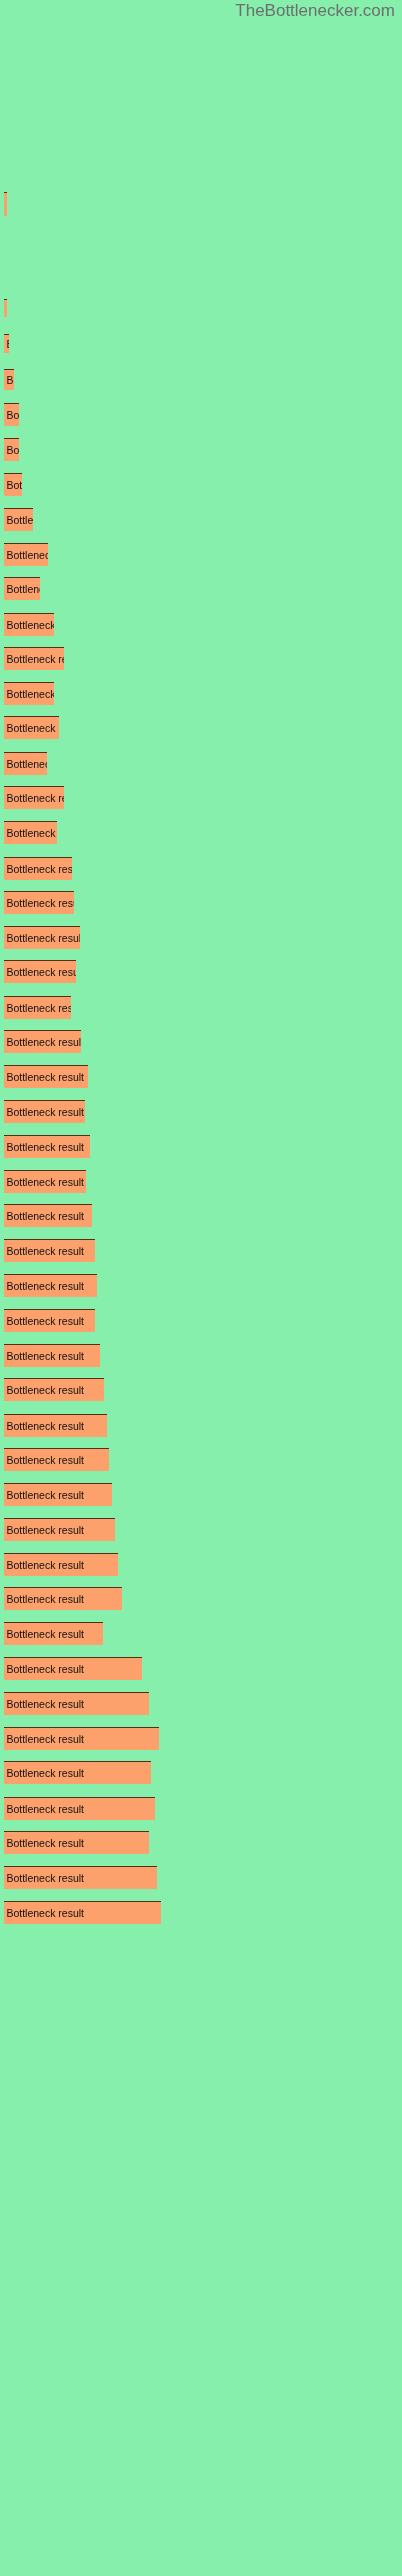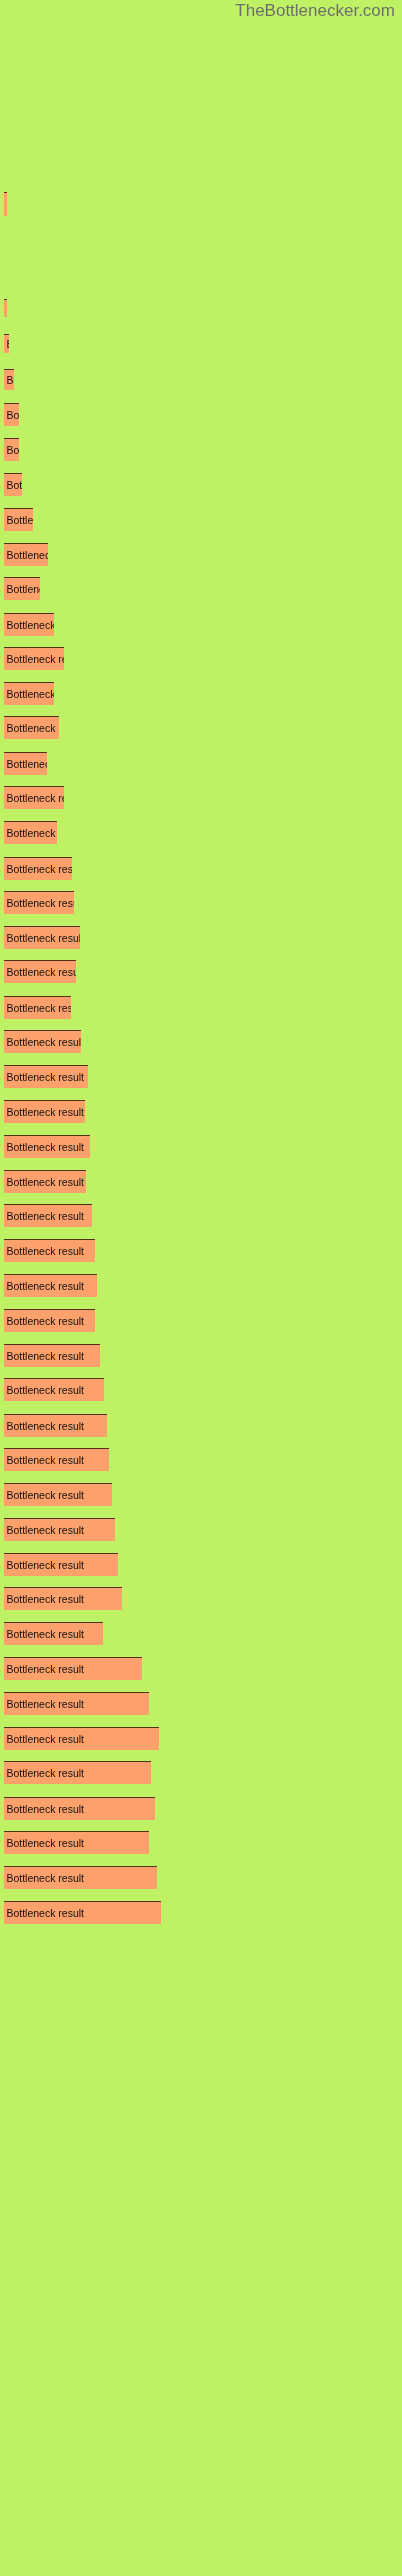--- a/index.html
+++ b/index.html
@@ -4,21 +4,21 @@
 <style>
   html, body {
     margin: 0;
     padding: 0;
     background: #000000;
   }
   #page {
     position: relative;
     width: 403px;
     height: 2576px;
-    background: #bef264;
+    background: #86efac;
     overflow: hidden;
     font-family: "Liberation Sans", sans-serif;
   }
   #site-title {
     position: absolute;
     top: 0px;
     right: 8px;
     font-family: "Liberation Sans", sans-serif;
     font-size: 17px;
     line-height: 21px;

